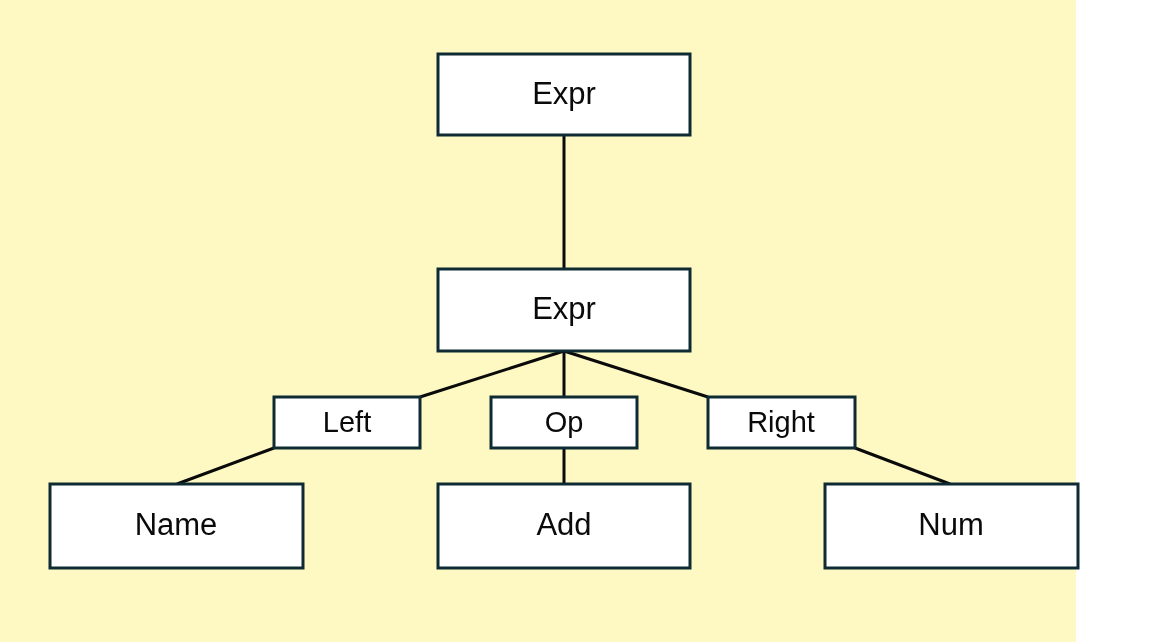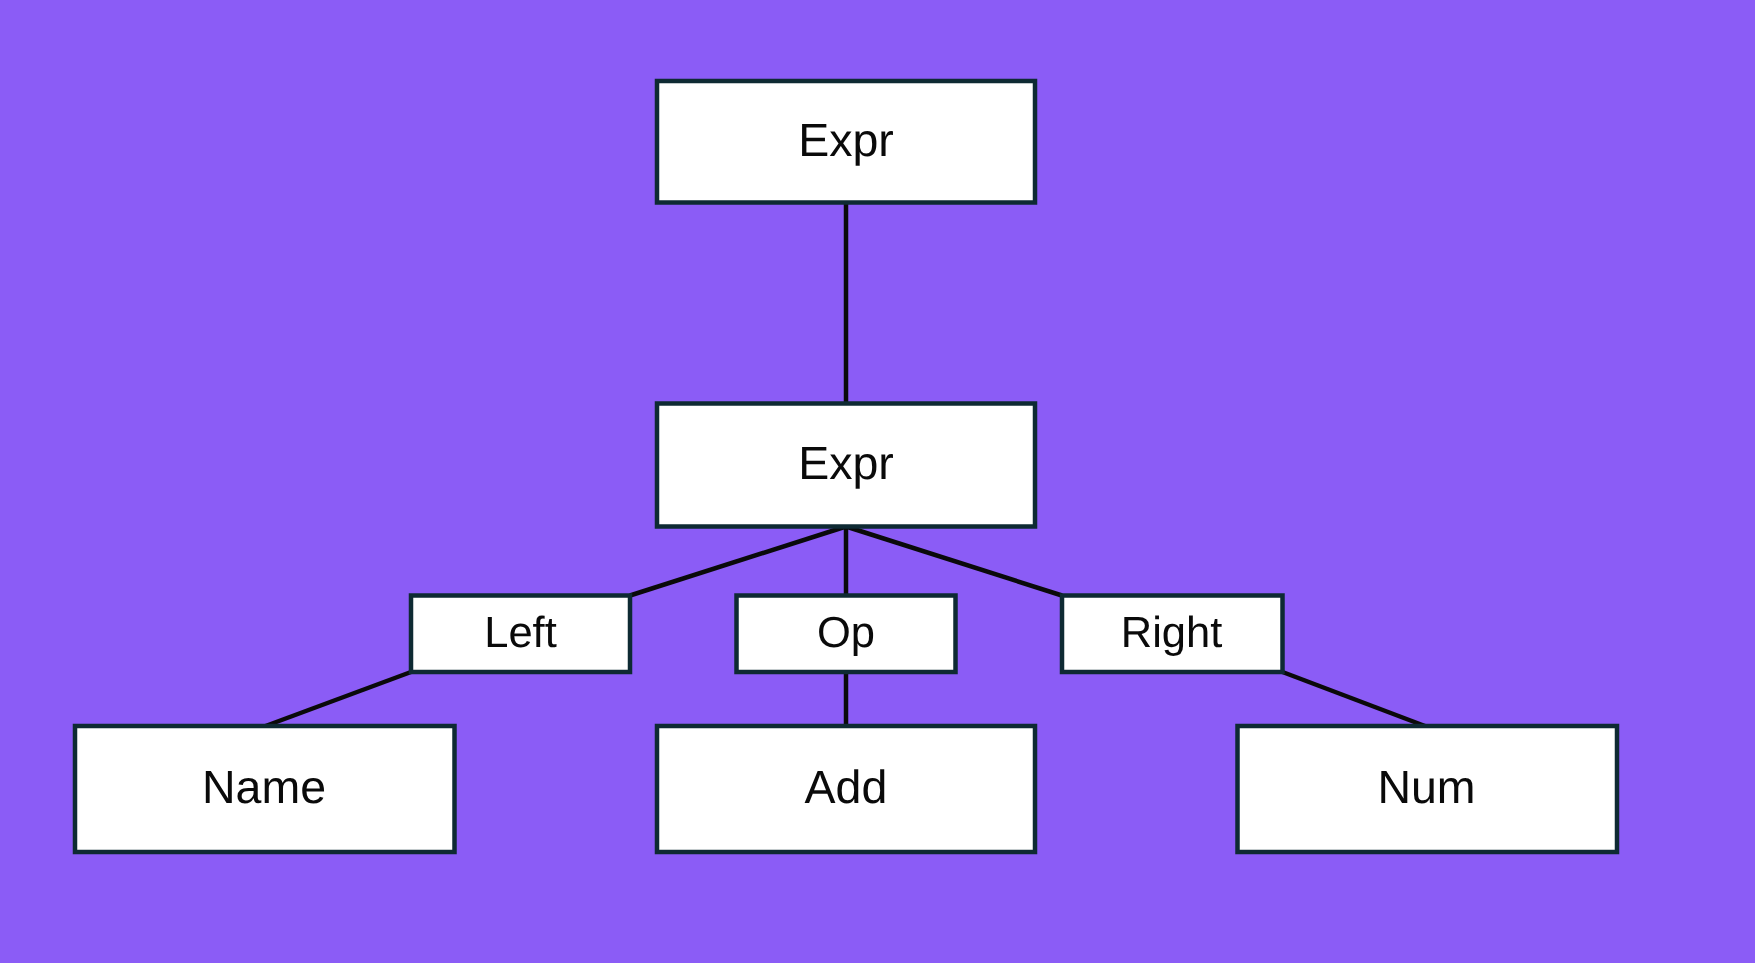--- a/index.html
+++ b/index.html
@@ -8,23 +8,23 @@
     background: #ffffff;
   }
   body {
     width: 1170px;
     height: 642px;
     font-family: "Liberation Sans", sans-serif;
     overflow: hidden;
   }
   #diagram-root {
     position: relative;
-    width: 1170px;
+    width: 1076px;
     height: 642px;
-    background: #8b5cf6;
+    background: #fef9c3;
   }
   svg#ast-diagram {
     display: block;
     width: 1170px;
     height: 642px;
   }
   .node-box {
     fill: #ffffff;
     stroke: #0e2a33;
     stroke-width: 3;

